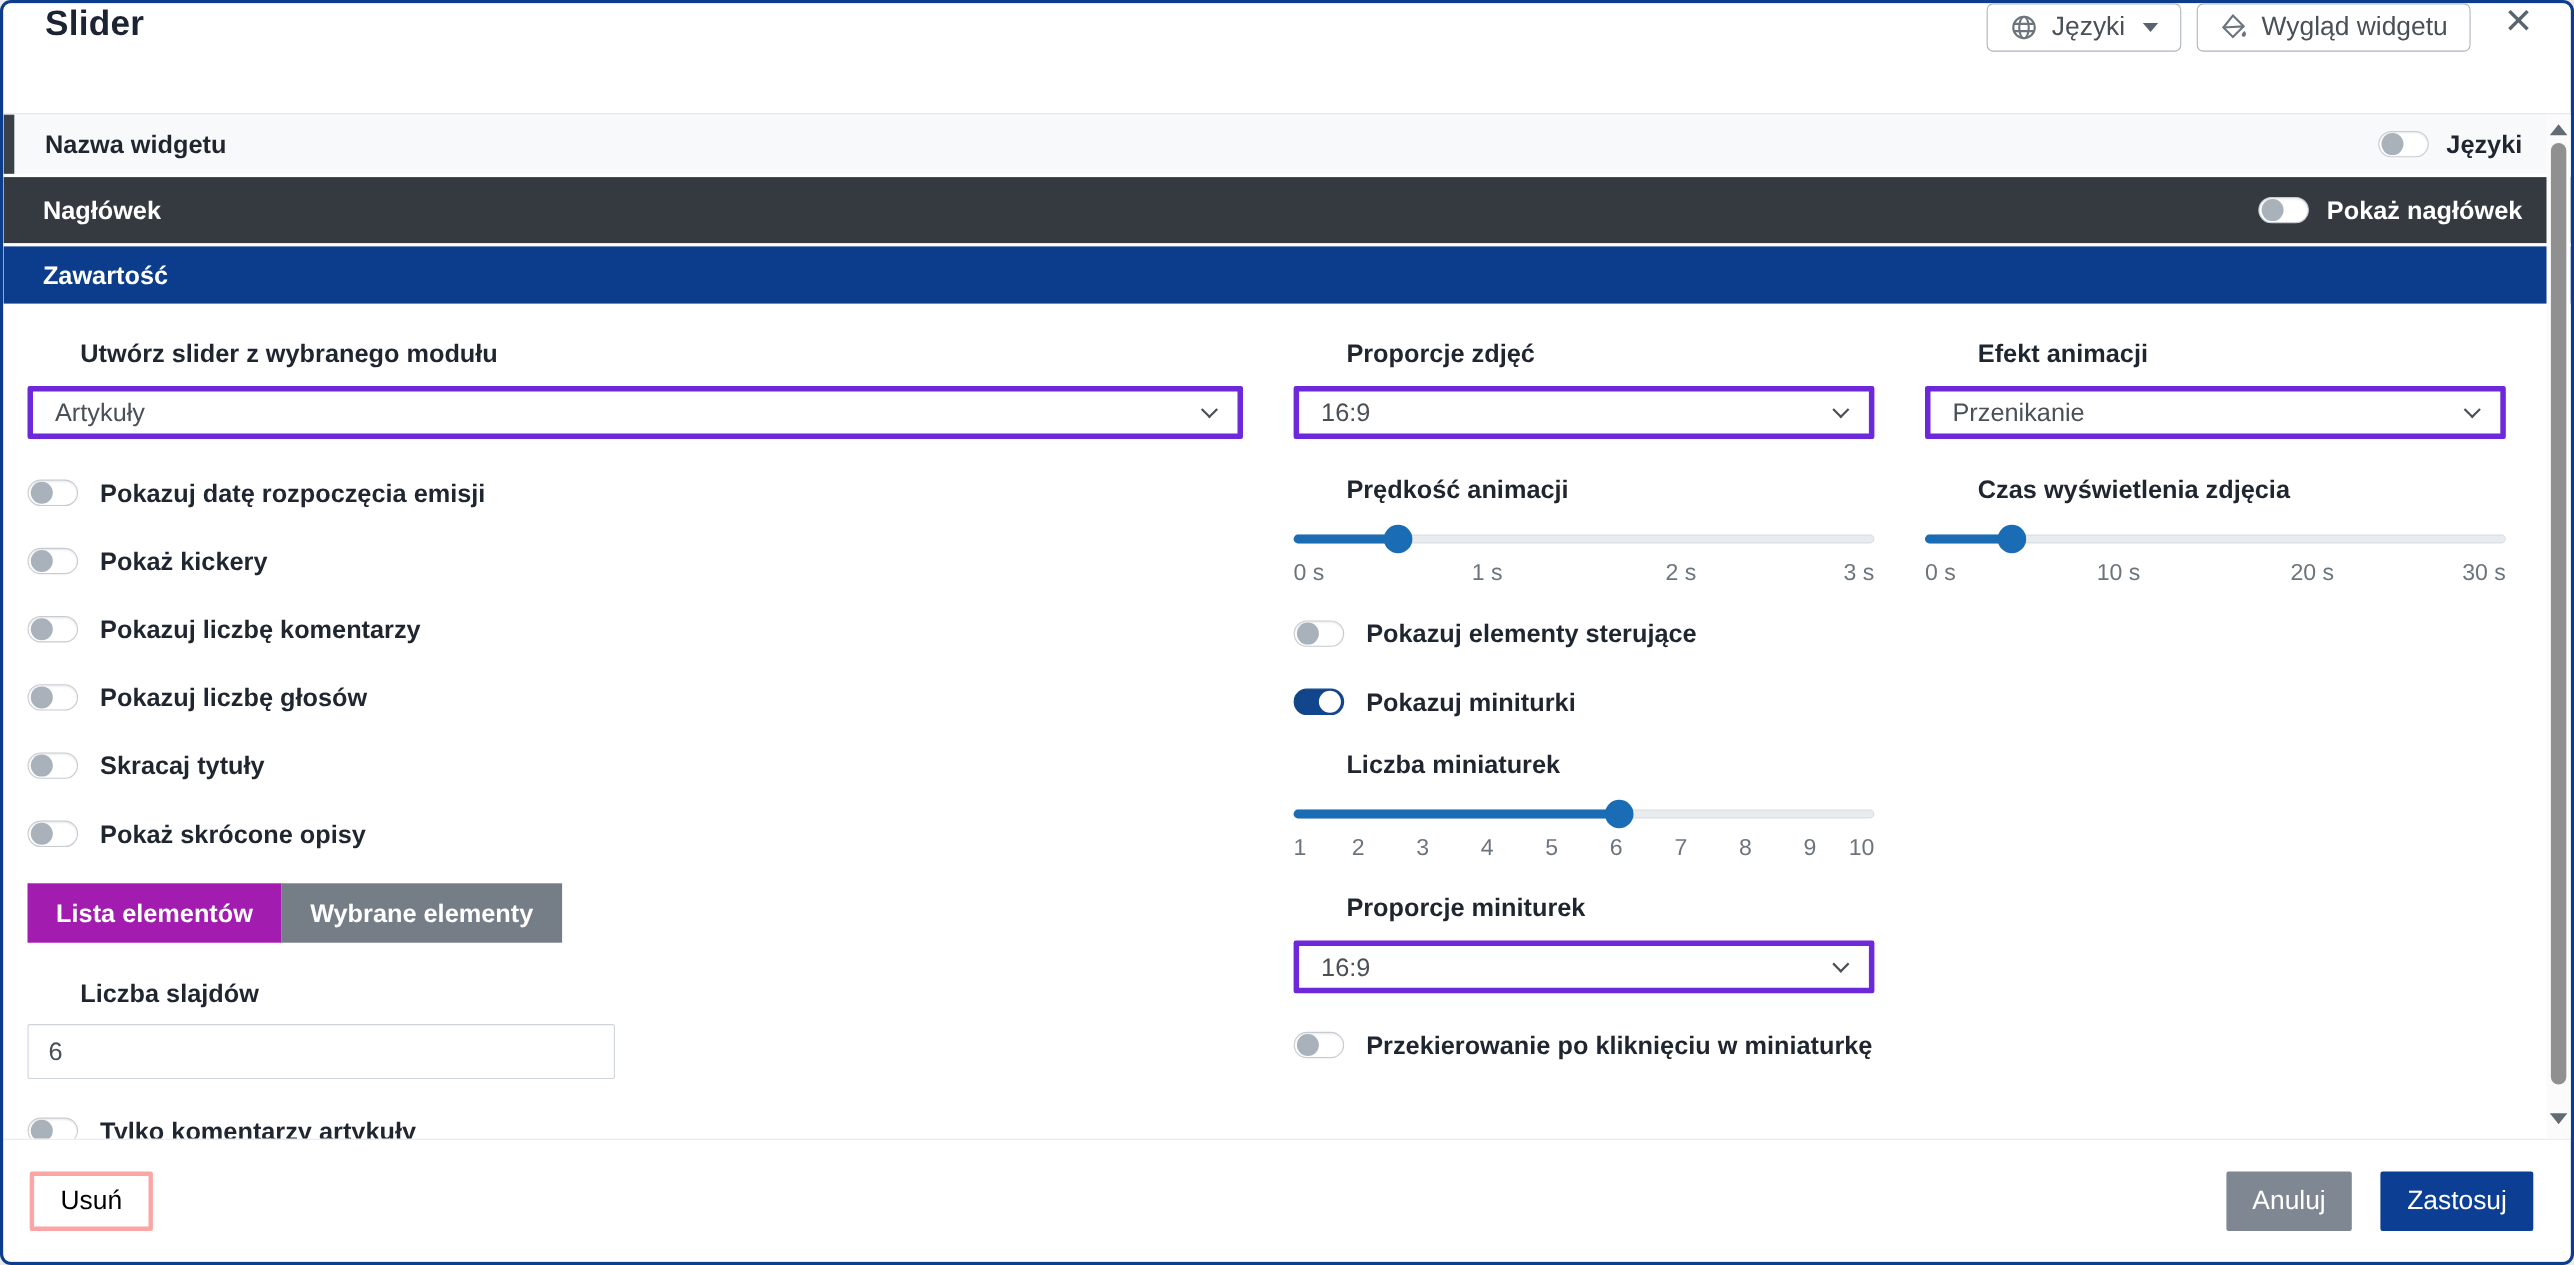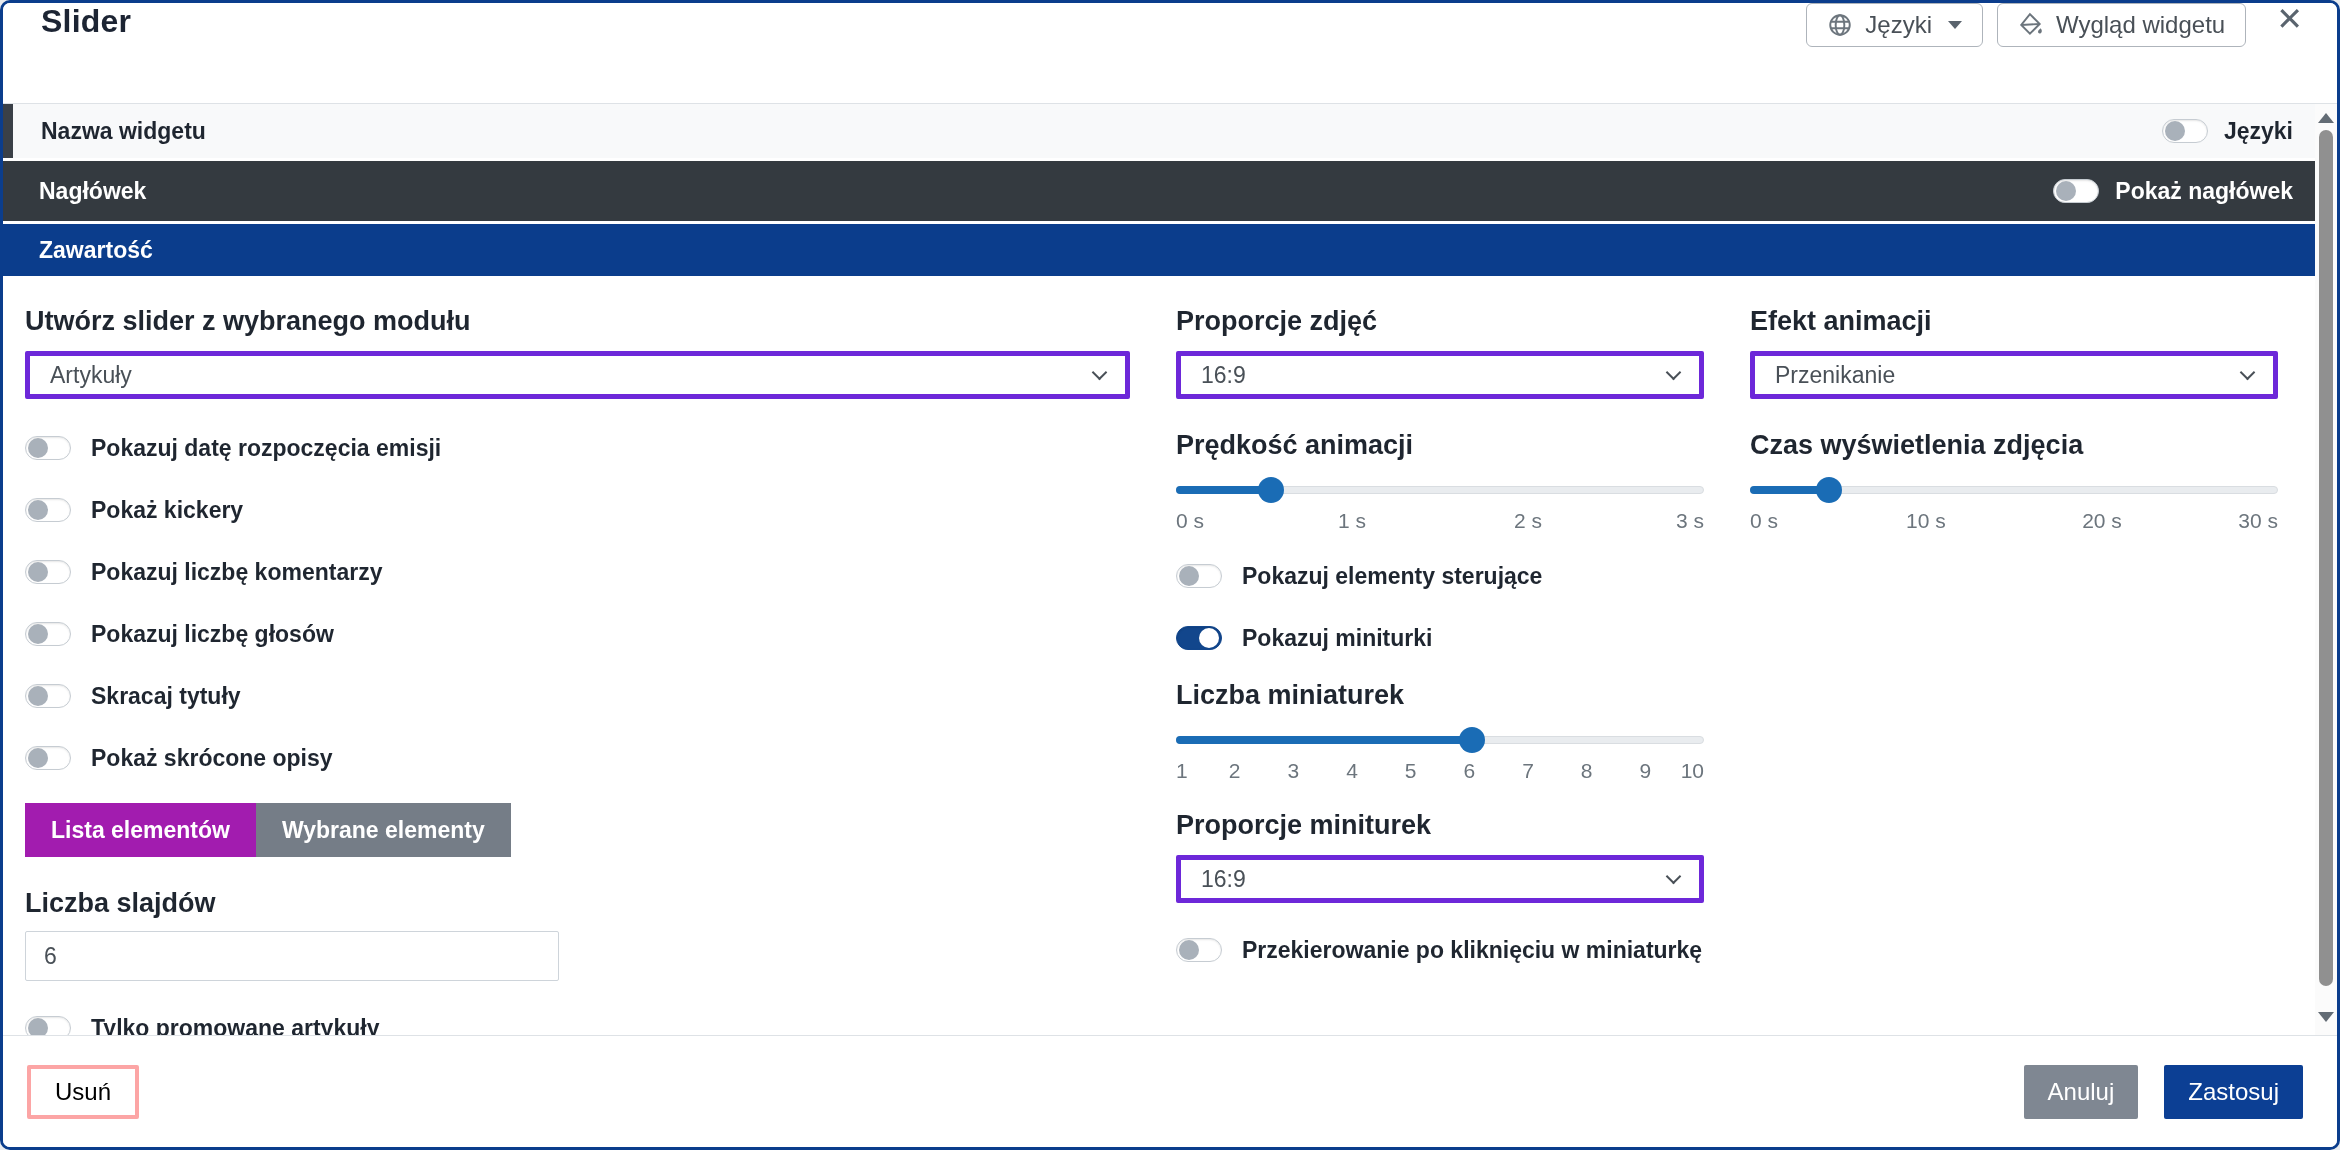--- a/index.html
+++ b/index.html
@@ -28,21 +28,21 @@
   .sec-label{font-size:23px;font-weight:700;}
   .tgl-label{font-size:23px;font-weight:700;color:#1f2630;}
   
   .switch{position:relative;width:46px;height:24px;border-radius:12px;background:#fff;border:1px solid #c6ccd2;box-shadow:inset 0 1px 2px rgba(0,0,0,.10);cursor:pointer;flex:0 0 auto;}
   .switch::after{content:"";position:absolute;width:20px;height:20px;border-radius:50%;background:#a9b1ba;top:1px;left:2px;}
   .switch.on{background:#12468c;border-color:#12468c;}
   .switch.on::after{background:#fff;left:auto;right:2px;}
   .sec-row .switch{margin-right:16px;}
   
   .content{display:grid;grid-template-columns:1105px 528px 528px;column-gap:46px;padding:28px 0 0 22px;}
-  .fld-label{font-size:27px;font-weight:700;color:#1f2630;line-height:28px;}
+  .fld-label{font-size:23px;font-weight:700;color:#1f2630;line-height:28px;margin-left:48px;}
   .select{margin-top:16px;height:48px;border:5px solid #6d28d9;border-radius:2px;background:#fff;display:flex;align-items:center;padding:0 20px;font-size:23px;color:#495057;cursor:pointer;}
   .select .spacer{flex:1;}
   .chev{width:11px;height:11px;border-right:2.5px solid #495057;border-bottom:2.5px solid #495057;transform:rotate(45deg);margin-top:-6px;}
   .toggle-row{display:flex;align-items:center;gap:20px;height:34px;margin-bottom:28px;}
   .left-toggles{margin-top:32px;}
   
   .tabs{display:flex;margin-top:6px;}
   .tab{height:54px;display:flex;align-items:center;padding:0 26px;font-size:23px;font-weight:700;color:#fff;background:#757d87;cursor:pointer;}
   .tab.active{background:#a21caf;}
   .text-input{margin-top:14px;width:534px;height:50px;border:1px solid #ced4da;border-radius:2px;padding:0 18px;font-size:23px;color:#495057;background:#fff;}
@@ -168,21 +168,21 @@
           <div class="tab">
               <span>Wybrane elementy</span>
             </div>
         </div>
 
         <div class="fld-label mt32">Liczba slajdów</div>
         <input class="text-input" type="text" value="6" style="">
 
         <div class="toggle-row mt30">
           <div class="switch"></div>
-          <div class="tgl-label">Tylko promowane artykuły</div>
+          <div class="tgl-label">Tylko komentarzy artykuły</div>
         </div>
       </div>
 
       <div>
         <div class="fld-label">Proporcje zdjęć</div>
         <div class="select">
           <span>16:9</span>
           <span class="spacer"></span>
           <span class="chev"></span>
         </div>

